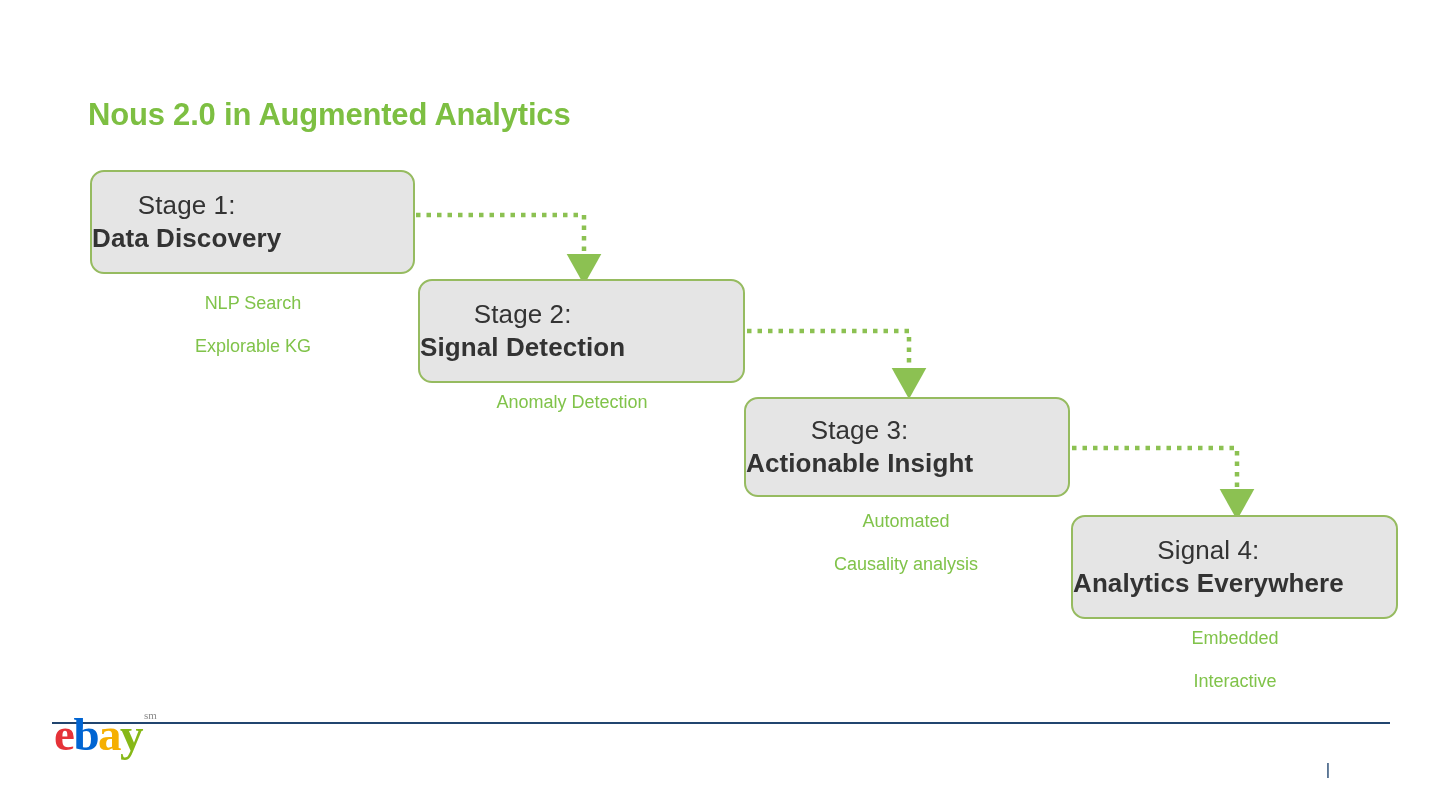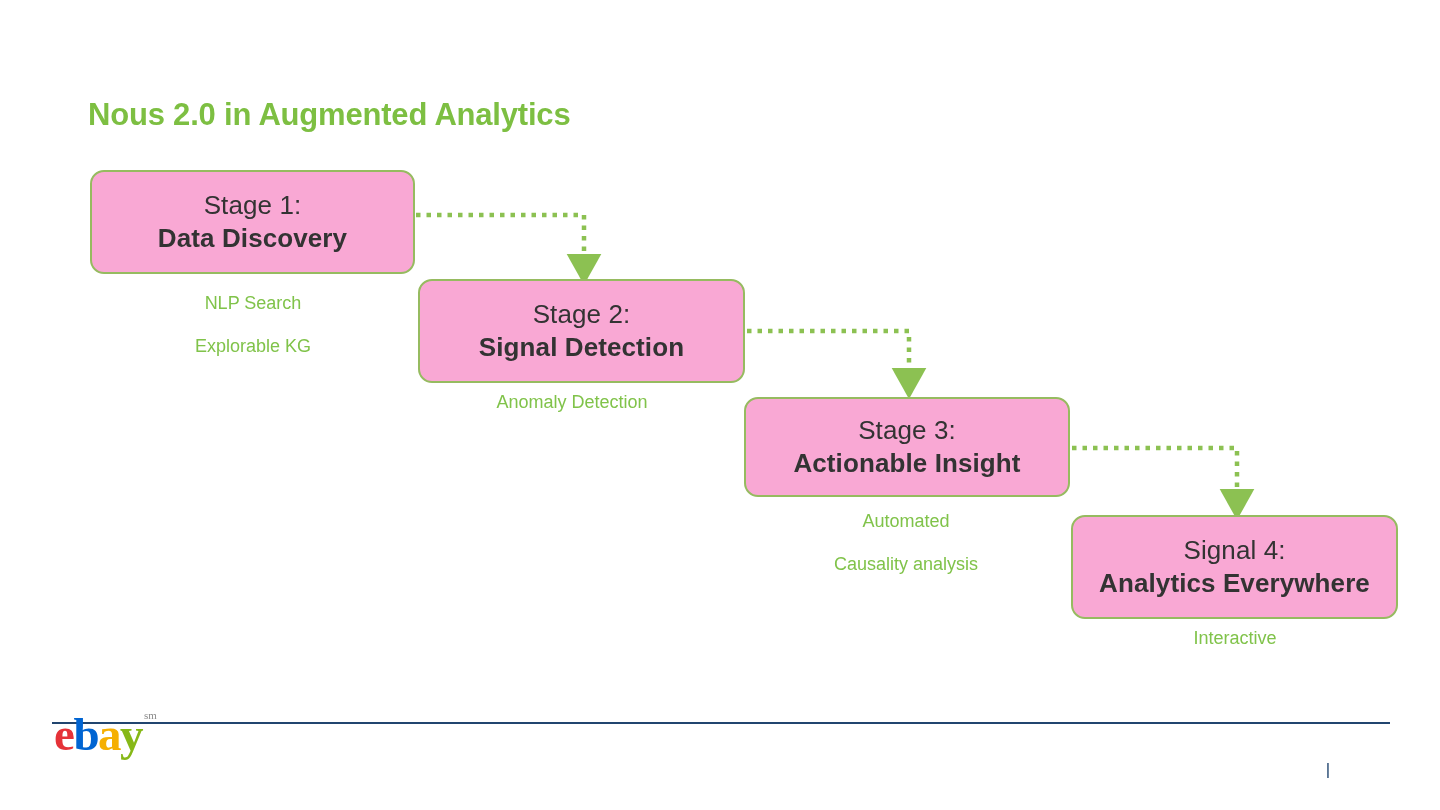--- a/index.html
+++ b/index.html
@@ -54,24 +54,24 @@
     height: 720px;
     pointer-events: none;
   }
 
   
   .stage-box {
     position: absolute;
     box-sizing: border-box;
     border: 2.5px solid #96bb60;
     border-radius: 14px;
-    background: #f9a8d4;
+    background: #e5e5e5;
     display: flex;
     align-items: center;
-    justify-content: center;
+    justify-content: flex-start;
     text-align: center;
   }
   .stage-box .stage-text {
     color: #333333;
     font-size: 26px;
     line-height: 33px;
     letter-spacing: 0.1px;
     white-space: nowrap;
   }
   .stage-text .stage-line1 { display: block; }
@@ -209,20 +209,21 @@
       <span class="sub-line">Causality analysis</span>
     </div>
 
     <div class="stage-box" id="stage-box-4">
       <div class="stage-text">
         <span class="stage-line1">Signal 4:</span>
         <span class="stage-line2">Analytics Everywhere</span>
       </div>
     </div>
     <div class="stage-sublabels" id="sublabels-4">
+      <span class="sub-line">Embedded</span>
       <span class="sub-line">Interactive</span>
     </div>
 
   </div>
 
   <div class="footer-rule"></div>
 
   <div class="footer-logo">
     <span class="l-e">e</span><span class="l-b">b</span><span class="l-a">a</span><span class="l-y">y</span><span class="l-tm">sm</span>
   </div>

